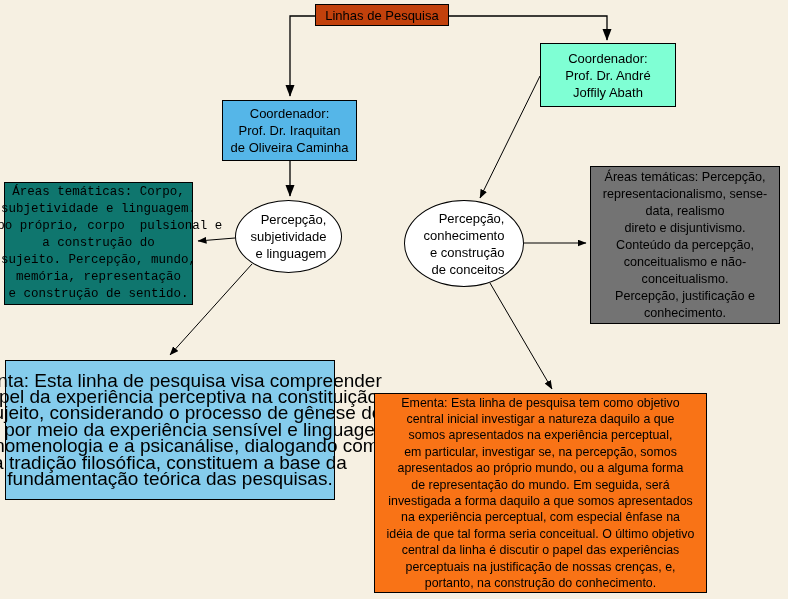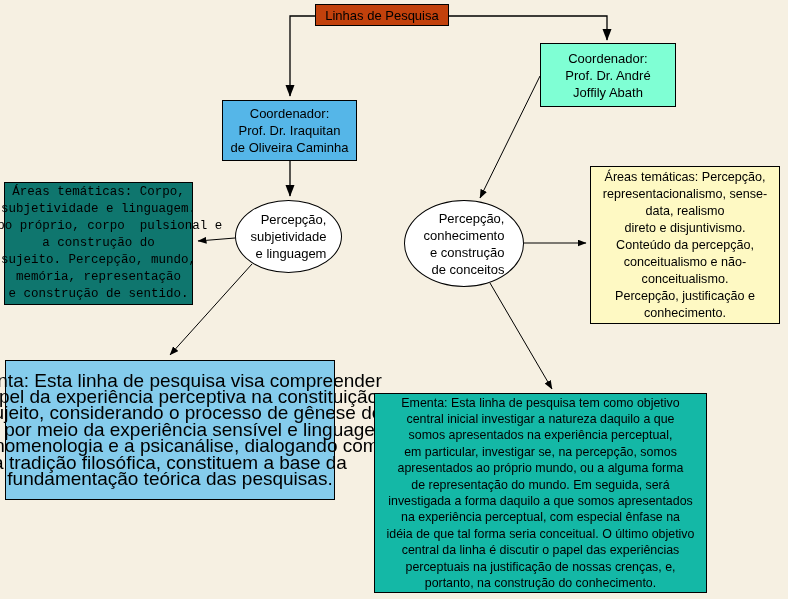--- a/index.html
+++ b/index.html
@@ -82,39 +82,39 @@
 de conceitos</div>
 
   <div class="node node--areasL" style="background-color: #0f766e; font-family: Liberation Mono, monospace;">Áreas temáticas: Corpo,
 subjetividade e linguagem.
 Corpo próprio, corpo  pulsional e
 a construção do
 sujeito. Percepção, mundo,
 memória, representação
 e construção de sentido.</div>
 
-  <div class="node node--areasR" style="background-color: #fef9c3;">Áreas temáticas: Percepção,
+  <div class="node node--areasR" style="background-color: #737373;">Áreas temáticas: Percepção,
 representacionalismo, sense-
 data, realismo
 direto e disjuntivismo.
 Conteúdo da percepção,
 conceitualismo e não-
 conceitualismo.
 Percepção, justificação e
 conhecimento.</div>
 
   <div class="node node--emL" style="background-color: rgb(133, 204, 236);">Ementa: Esta linha de pesquisa visa compreender
 o papel da experiência perceptiva na constituição
 do sujeito, considerando o processo de gênese do
 sujeito por meio da experiência sensível e linguagem.
 A fenomenologia e a psicanálise, dialogando com
 a tradição filosófica, constituem a base da
 fundamentação teórica das pesquisas.</div>
 
-  <div class="node node--emR" style="background-color: #14b8a6;">Ementa: Esta linha de pesquisa tem como objetivo
+  <div class="node node--emR" style="background-color: #f97316;">Ementa: Esta linha de pesquisa tem como objetivo
 central inicial investigar a natureza daquilo a que
 somos apresentados na experiência perceptual,
 em particular, investigar se, na percepção, somos
 apresentados ao próprio mundo, ou a alguma forma
 de representação do mundo. Em seguida, será
 investigada a forma daquilo a que somos apresentados
 na experiência perceptual, com especial ênfase na
 idéia de que tal forma seria conceitual. O último objetivo
 central da linha é discutir o papel das experiências
 perceptuais na justificação de nossas crenças, e,

